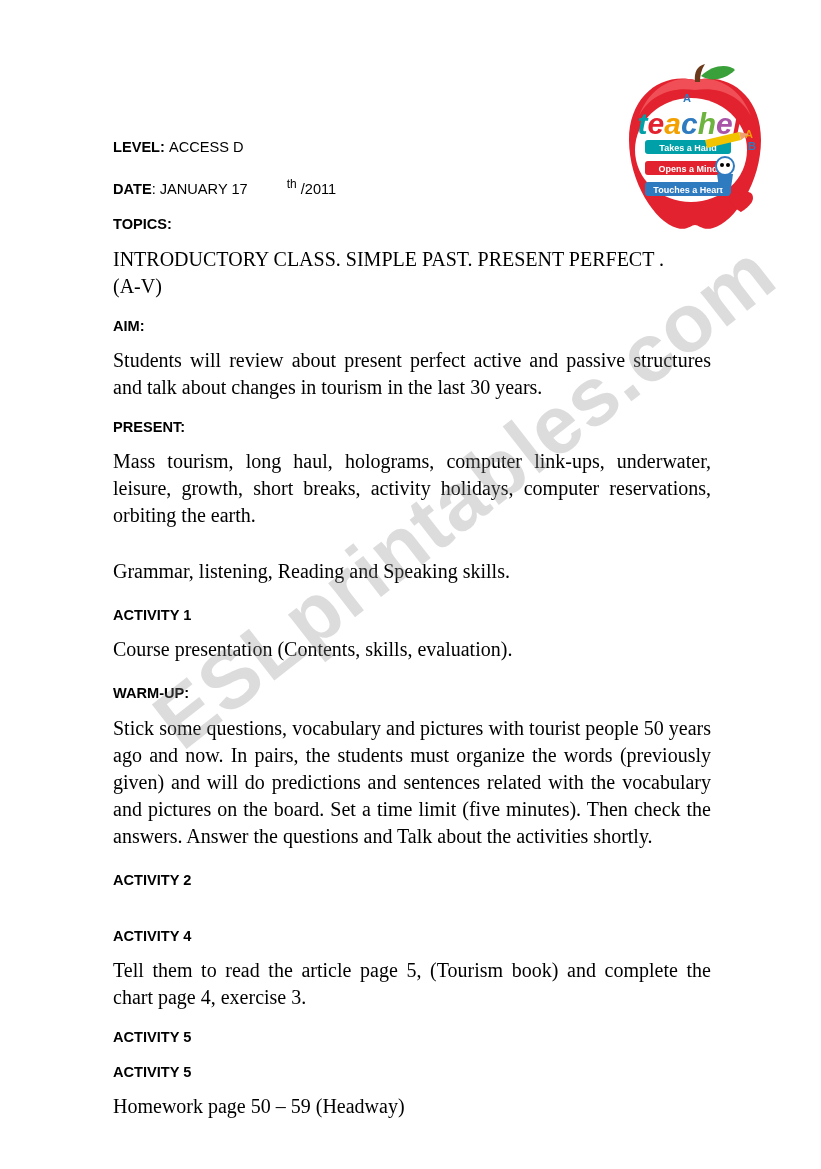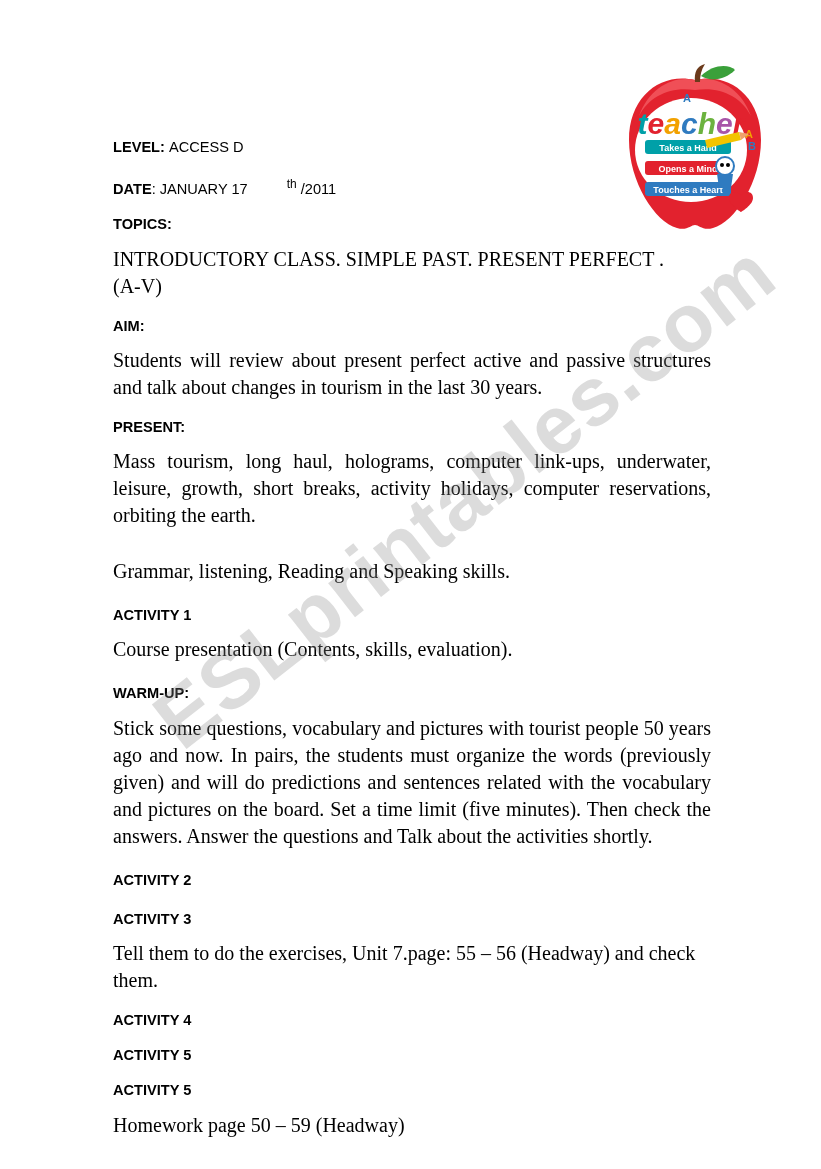--- a/index.html
+++ b/index.html
@@ -190,28 +190,25 @@
       <div class="heading">WARM-UP:</div>
       <div class="para">Stick some questions, vocabulary and pictures with tourist people 50 years ago and now. In pairs, the students must organize the words (previously given)  and will do predictions and sentences related with the vocabulary and pictures on the board. Set a time limit (five minutes). Then check the answers. Answer the questions and Talk about the activities shortly.</div>
     </div>
     <div class="gap-lg"></div>
 
     <div class="block">
       <div class="heading">ACTIVITY 2</div>
     </div>
     <div class="gap-lg"></div>
 
-    <div class="block">
-      <div class="heading">ACTIVITY 3</div>
-      <div class="para nojust">Tell them to do the exercises, Unit 7.page: 55 – 56 (Headway) and check them.</div>
-    </div>
     <div class="gap-md"></div>
 
     <div class="block">
       <div class="heading">ACTIVITY 4</div>
+      <div class="para">Tell them to read the article page 5, (Tourism book) and complete the chart page 4, exercise 3.</div>
     </div>
     <div class="gap-md"></div>
 
     <div class="block">
       <div class="heading">ACTIVITY 5</div>
     </div>
     <div class="gap-md"></div>
 
     <div class="block">
       <div class="heading">ACTIVITY 5</div>

